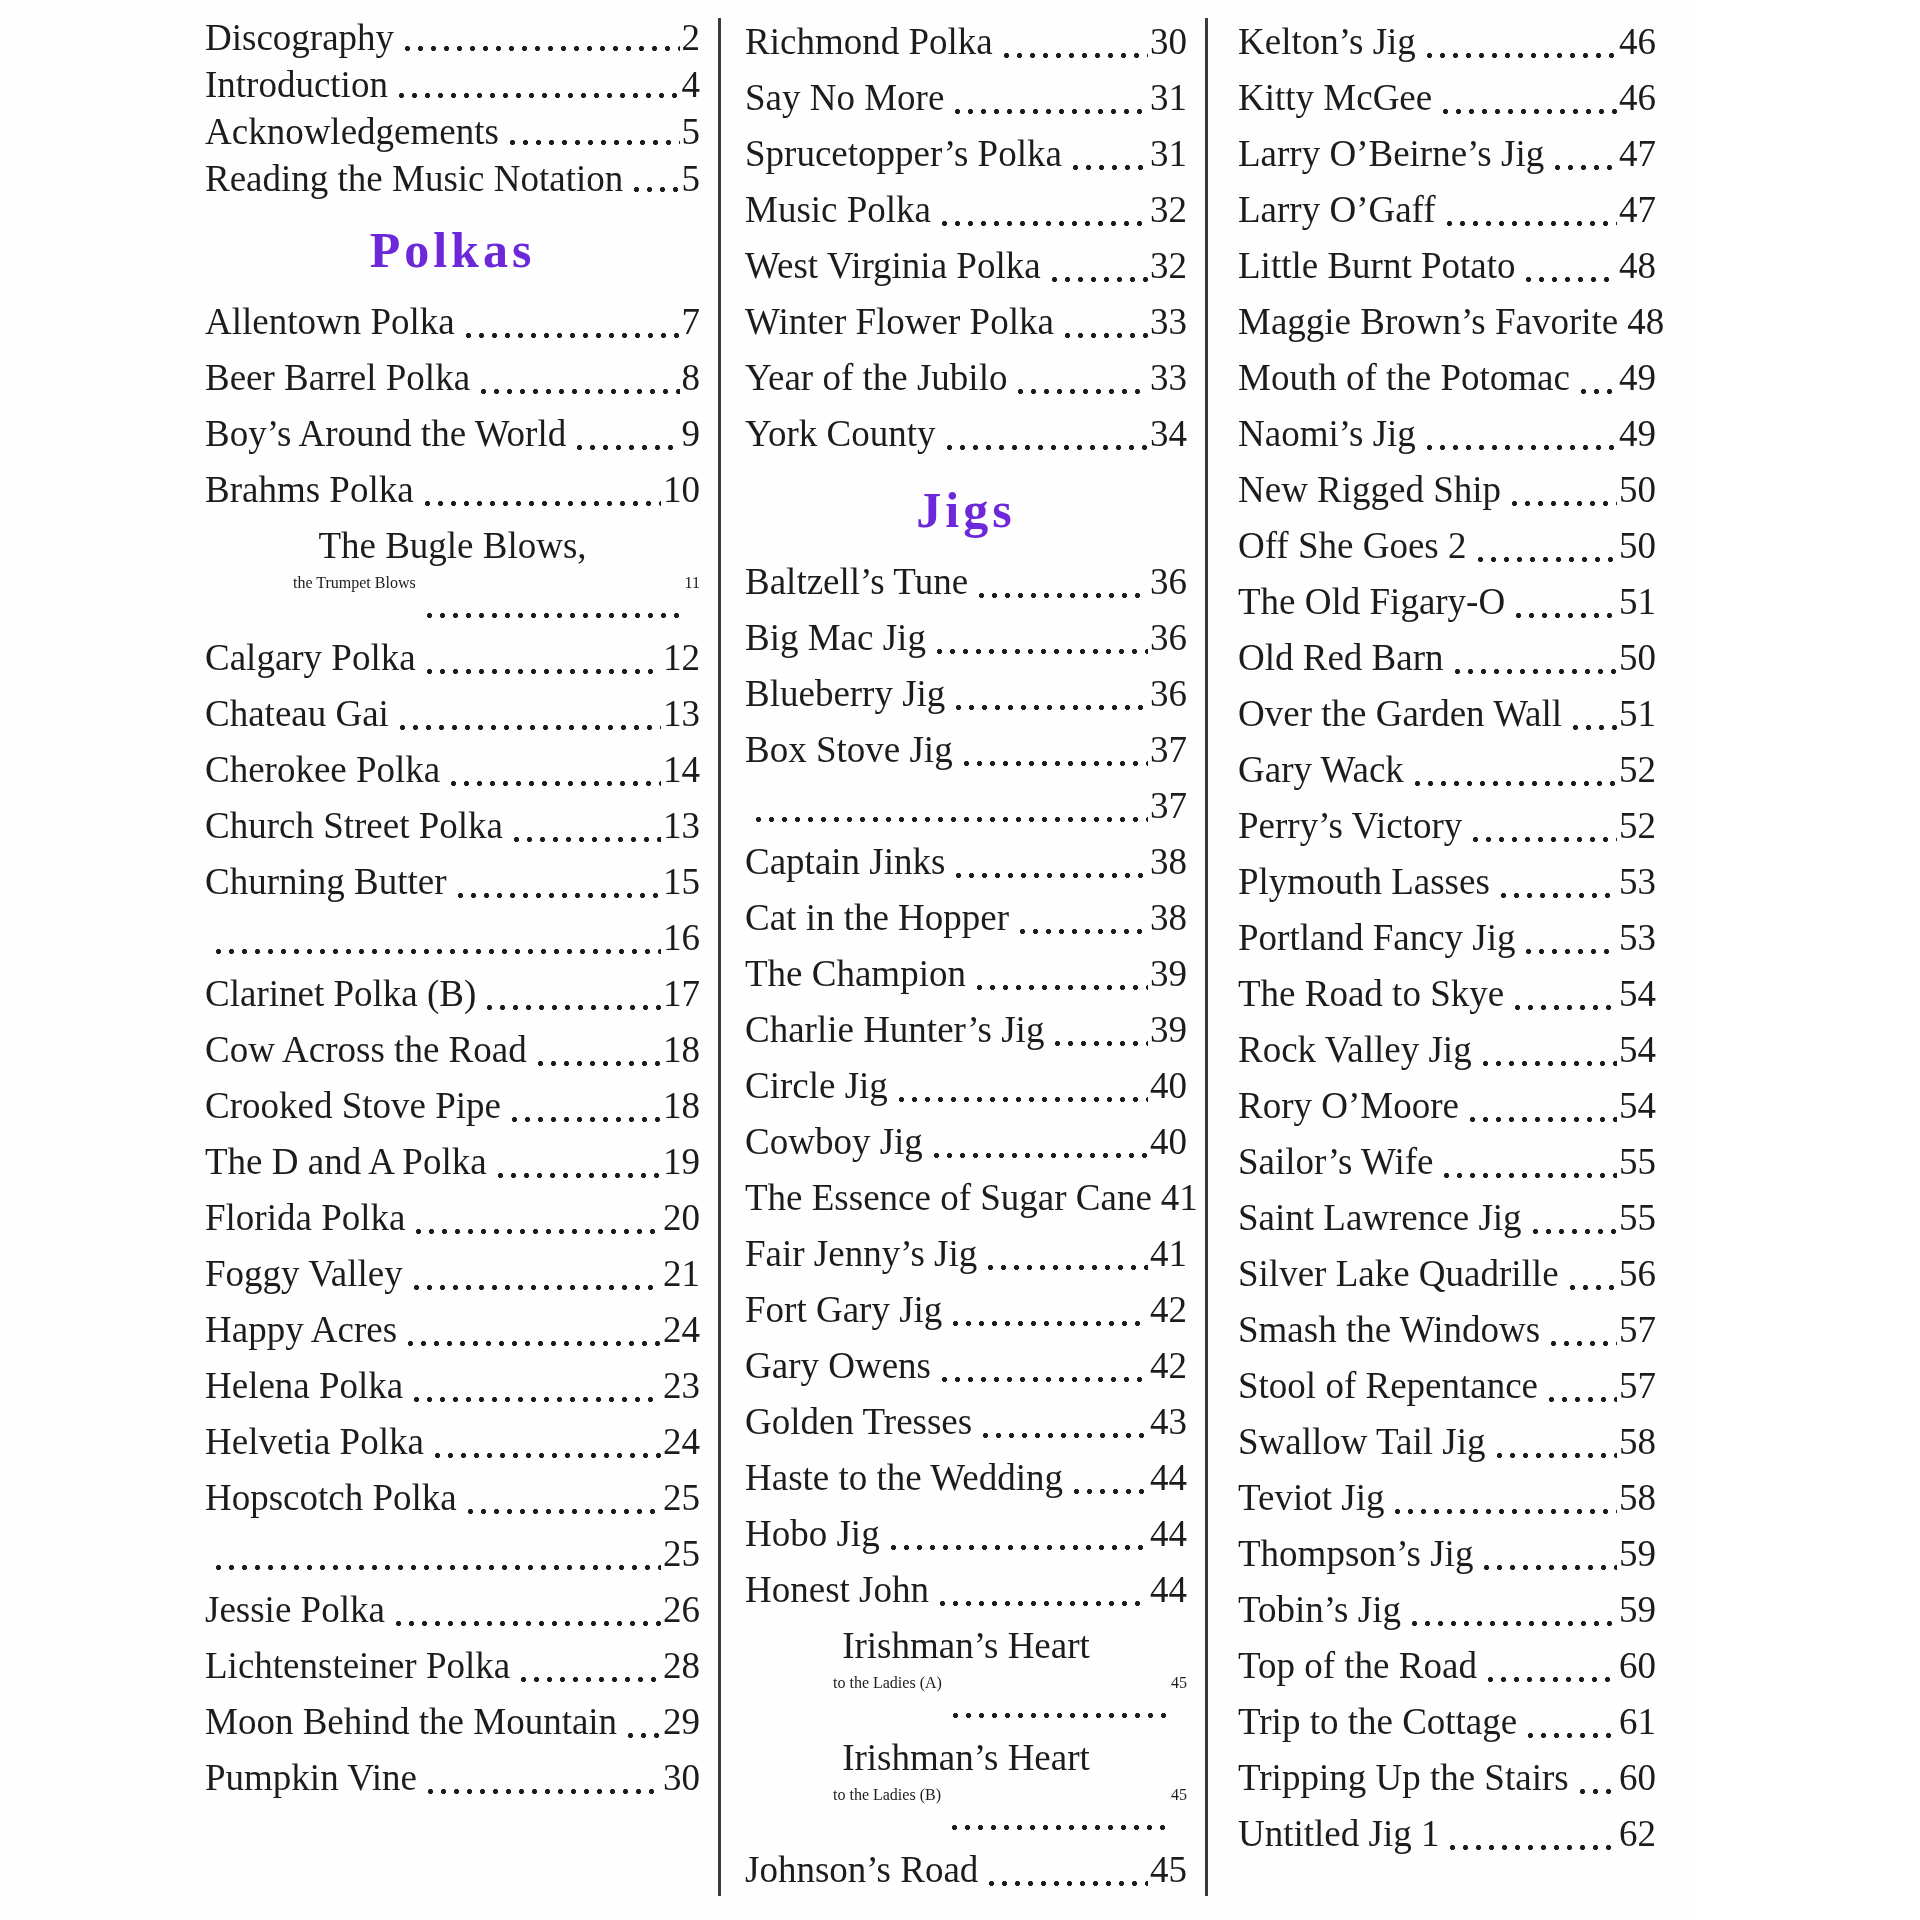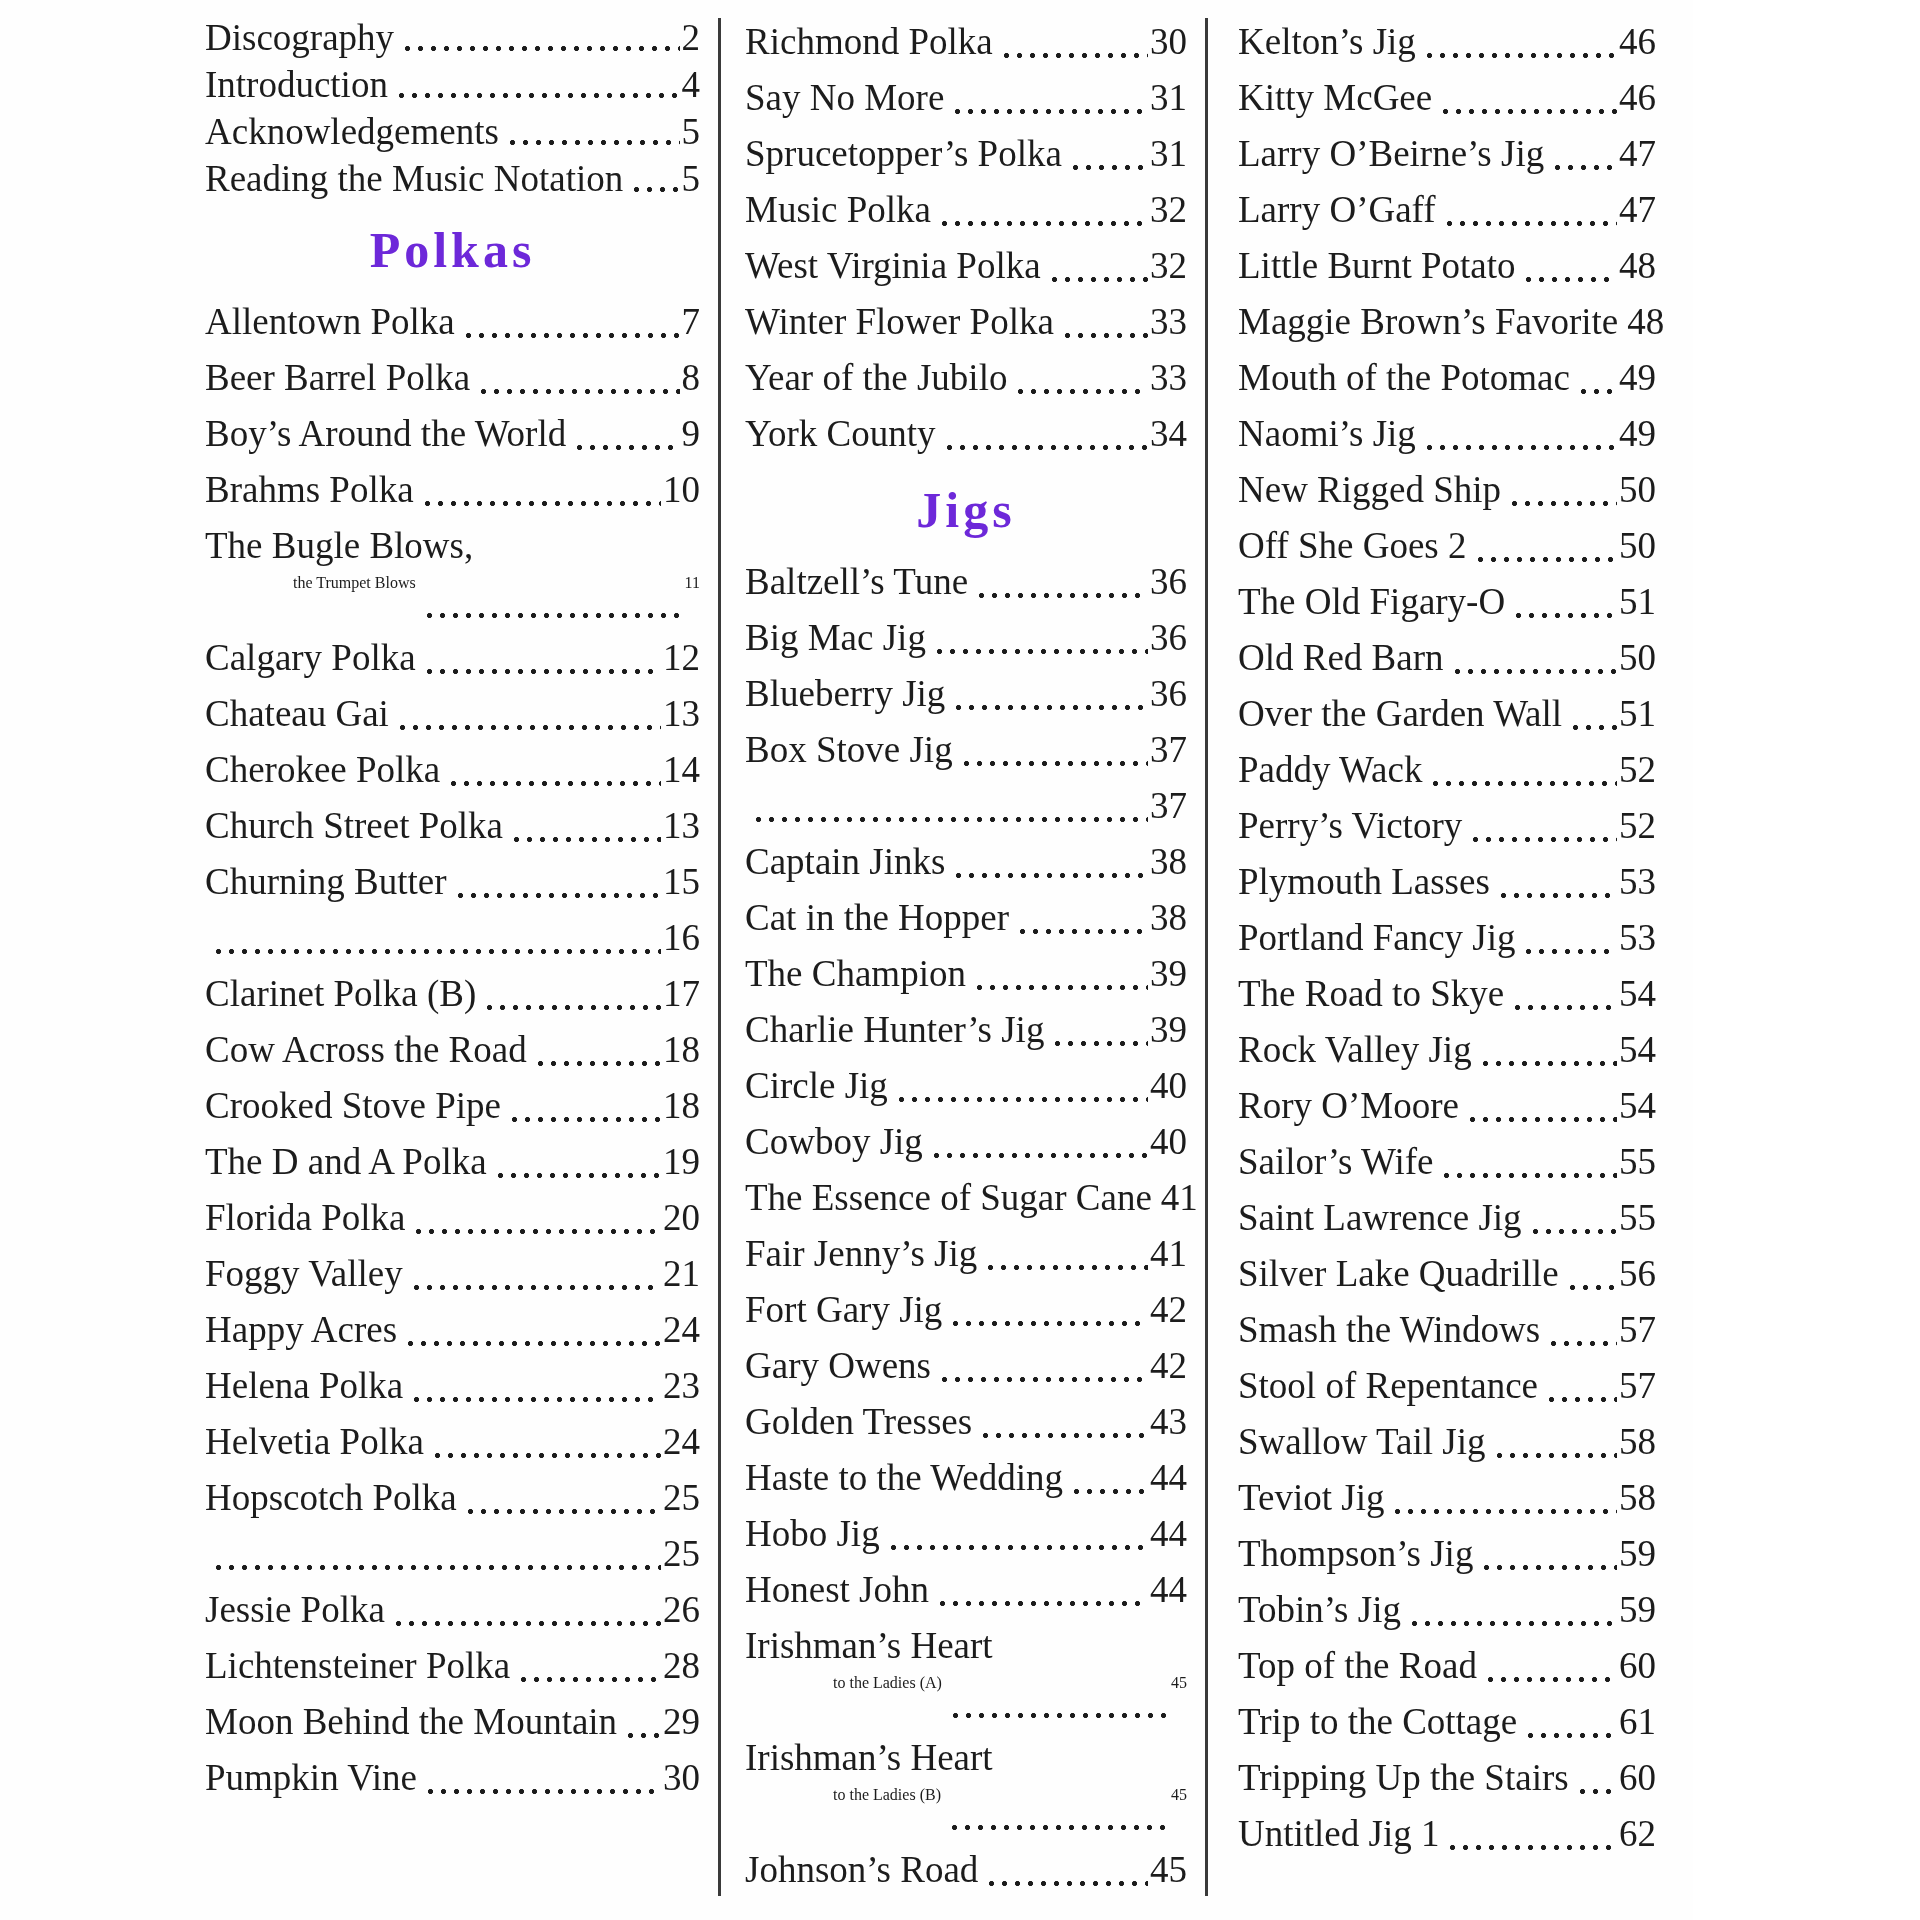--- a/index.html
+++ b/index.html
@@ -58,21 +58,21 @@
     flex: 1 1 auto;
     min-width: 0;
     margin-left: 7px;
     background-image: radial-gradient(circle, #1b1b1b 2.2px, rgba(0,0,0,0) 2.9px);
     background-size: 13px 11px;
     background-repeat: repeat-x;
     background-position: left bottom 9px;
   }
   .front .dots { background-position: left bottom 7px; }
 
-  .toc-row2 { display: block; }
+  .toc-row2 { display: block; text-align: center; }
   .toc-row2 .l1 {
     height: 56px;
     font-size: 37px;
     line-height: 56px;
     white-space: nowrap;
   }
   .toc-row2 .l2 {
     display: flex;
     height: 56px;
     align-items: stretch;
@@ -477,21 +477,21 @@
           <span class="title">Old Red Barn</span>
           <span class="dots"></span>
           <span class="pagenum">50</span>
         </div>
         <div class="toc-row">
           <span class="title">Over the Garden Wall</span>
           <span class="dots"></span>
           <span class="pagenum">51</span>
         </div>
         <div class="toc-row">
-          <span class="title">Paddy Wack</span>
+          <span class="title">Gary Wack</span>
           <span class="dots"></span>
           <span class="pagenum">52</span>
         </div>
         <div class="toc-row">
           <span class="title">Perry’s Victory</span>
           <span class="dots"></span>
           <span class="pagenum">52</span>
         </div>
         <div class="toc-row">
           <span class="title">Plymouth Lasses</span>

